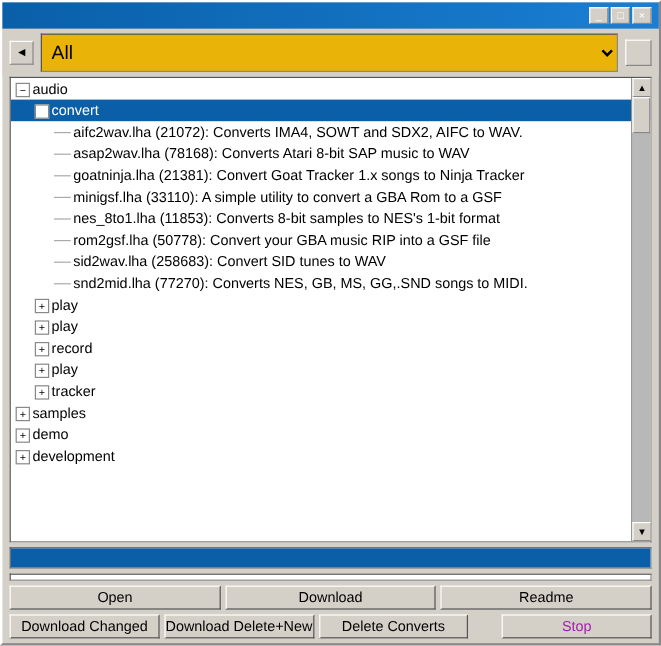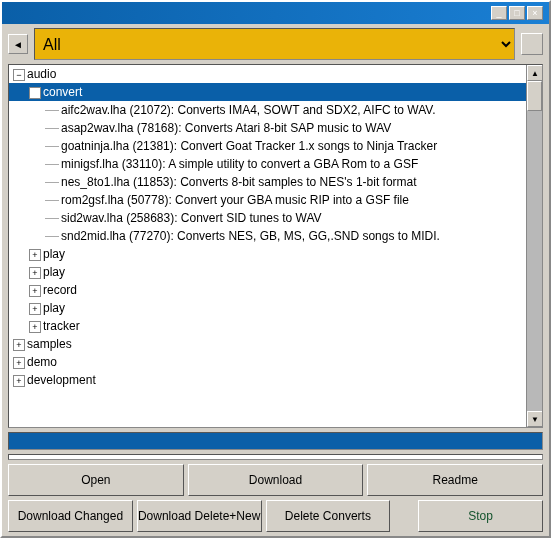--- a/index.html
+++ b/index.html
@@ -165,35 +165,35 @@
       flex-shrink: 0;
     }
     .button-row {
       display: flex;
       gap: 4px;
       margin: 0 6px 4px;
       flex-shrink: 0;
     }
     .action-btn {
       flex: 1;
-      height: 32px;
+      height: 20px;
       background: #d4d0c8;
       border: 1px solid #888;
       border-top-color: #fff;
       border-left-color: #fff;
       border-bottom-color: #555;
       border-right-color: #555;
       font-size: 12px;
       cursor: pointer;
       display: flex;
       align-items: center;
       justify-content: center;
     }
     .action-btn.disabled {
-      color: #14532d;
+      color: #a21caf;
       margin-left: 24px;
     }
     .scrollbar {
       position: absolute;
       right: 0;
       top: 0;
       width: 16px;
       height: 100%;
       background: #d4d0c8;
       border-left: 1px solid #888;

